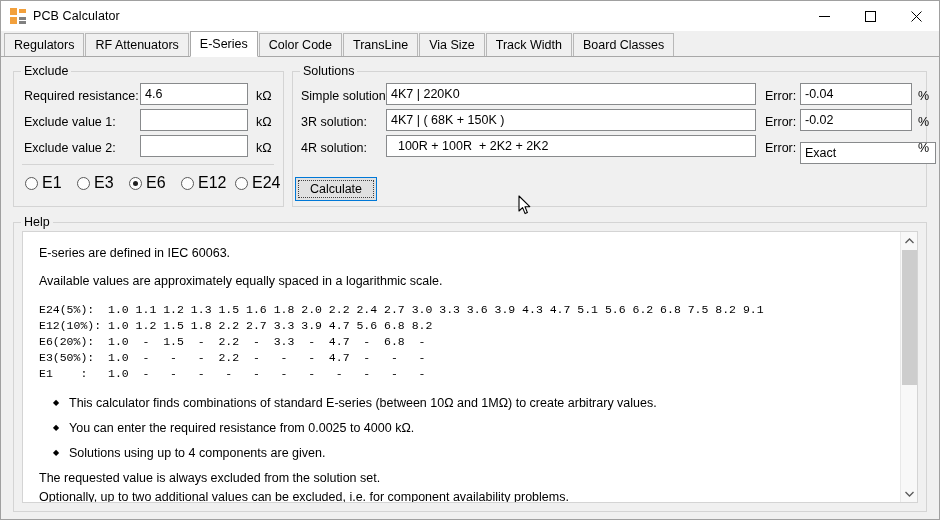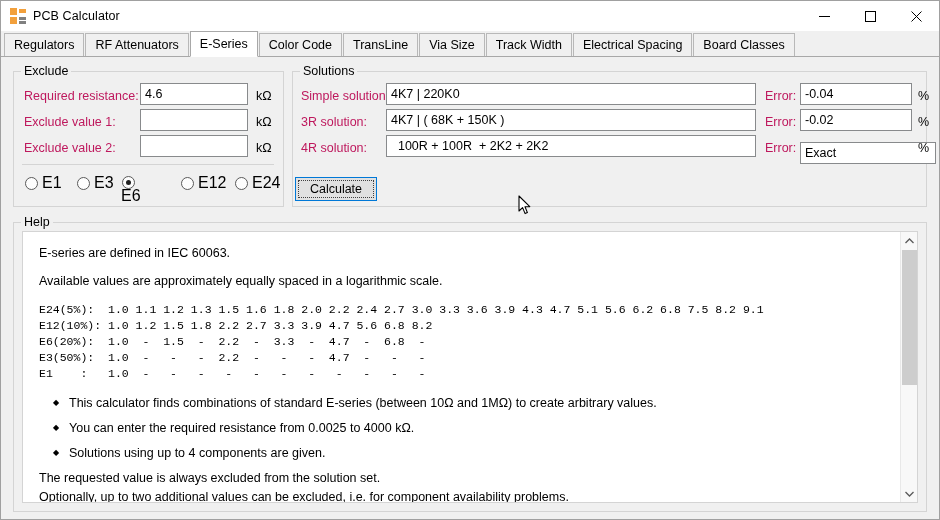--- a/index.html
+++ b/index.html
@@ -112,21 +112,21 @@
     color: #000;
     line-height: 14px;
   }
 
   #grp-inputs { left: 12px; top: 7px; width: 271px; height: 143px; }
   #grp-solutions { left: 291px; top: 7px; width: 635px; height: 143px; }
   #grp-help { left: 12px; top: 158px; width: 914px; height: 297px; }
 
   .fld-label {
     position: absolute;
-    font-size: 12.5px; color: #be185d;
+    font-size: 12.5px; color: #000000;
     line-height: 14px;
   }
   .txtbox {
     position: absolute;
     box-sizing: border-box;
     border: 1px solid #888a8c;
     background: #ffffff;
     font-family: "Liberation Sans", sans-serif;
     font-size: 12.5px;
     color: #000;
@@ -299,21 +299,20 @@
   </div>
 
   <div class="tabstrip">
     <div class="tab">Regulators</div>
     <div class="tab">RF Attenuators</div>
     <div class="tab active">E-Series</div>
     <div class="tab">Color Code</div>
     <div class="tab">TransLine</div>
     <div class="tab">Via Size</div>
     <div class="tab">Track Width</div>
-    <div class="tab">Electrical Spacing</div>
     <div class="tab">Board Classes</div>
   </div>
 
   <div class="page">
 
     <div class="group" id="grp-inputs">
       <div class="gb-border"></div>
       <div class="gb-title">Exclude</div>
 
       <div class="fld-label" style="left:11px; top:25px;">Required resistance:</div>
@@ -331,21 +330,21 @@
       <div class="hsep" style="left:9px; top:100px; width:252px;"></div>
 
       <div class="radio" style="left:12px; top:112px;">
         <span class="rb"></span>
         <span class="rl">E1</span>
       </div>
       <div class="radio" style="left:64px; top:112px;">
         <span class="rb"></span>
         <span class="rl">E3</span>
       </div>
-      <div class="radio checked" style="left:104px; top:112px;flex-direction:column;">
+      <div class="radio checked" style="left:116px; top:112px;">
         <span class="rb"></span>
         <span class="rl">E6</span>
       </div>
       <div class="radio" style="left:168px; top:112px;">
         <span class="rb"></span>
         <span class="rl">E12</span>
       </div>
       <div class="radio" style="left:222px; top:112px;">
         <span class="rb"></span>
         <span class="rl">E24</span>

